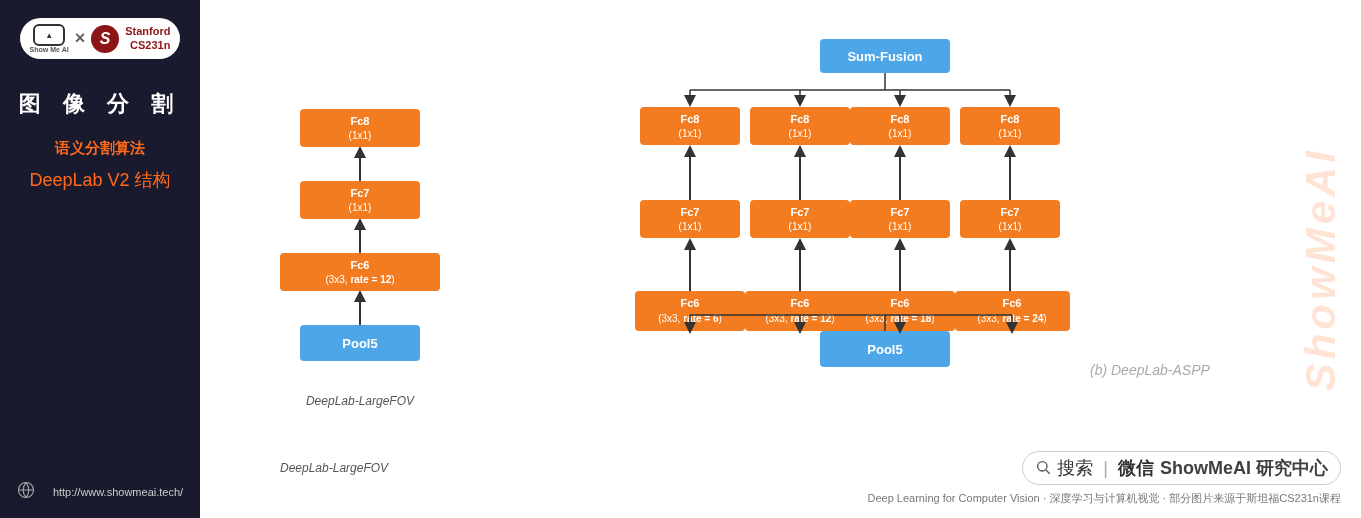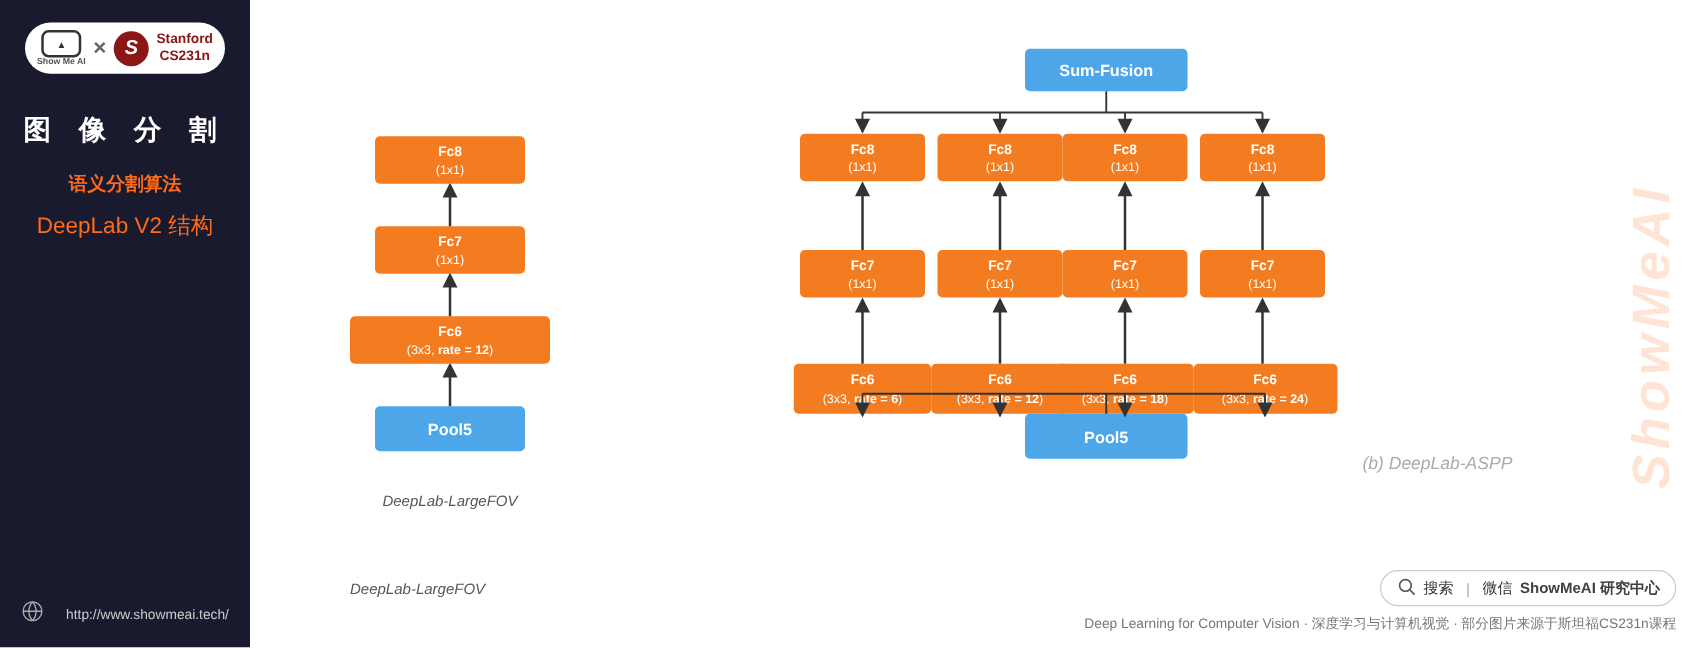--- a/index.html
+++ b/index.html
@@ -79,21 +79,21 @@
       align-items: center;
       justify-content: center;
       color: white;
       font-weight: bold;
       font-size: 16px;
       font-style: italic;
     }
     .stanford-text {
       display: flex;
       flex-direction: column;
-      align-items: center;
+      align-items: flex-end;
     }
     .stanford-name {
       font-size: 11px;
       font-weight: bold;
       color: #8c1515;
       line-height: 1.2;
     }
 
     .chinese-title {
       font-size: 22px;
@@ -189,33 +189,33 @@
     }
     .footer-label-left { margin-left: 60px; }
 
     .search-badge {
       display: flex;
       align-items: center;
       gap: 6px;
       border: 1.5px solid #ccc;
       border-radius: 20px;
       padding: 4px 12px;
-      font-size: 12px;
+      font-size: 18px;
       color: #333;
     }
     .search-badge .search-icon {
       font-size: 14px;
       color: #555;
     }
     .search-badge .divider {
       color: #aaa;
       margin: 0 4px;
     }
     .search-badge .wechat-label {
-      font-weight: normal;
+      font-weight: bold;
     }
     .search-badge .brand-name {
       font-weight: bold;
       color: #404040;
     }
 
     .bottom-caption {
       text-align: right;
       font-size: 11px;
       color: #777;

